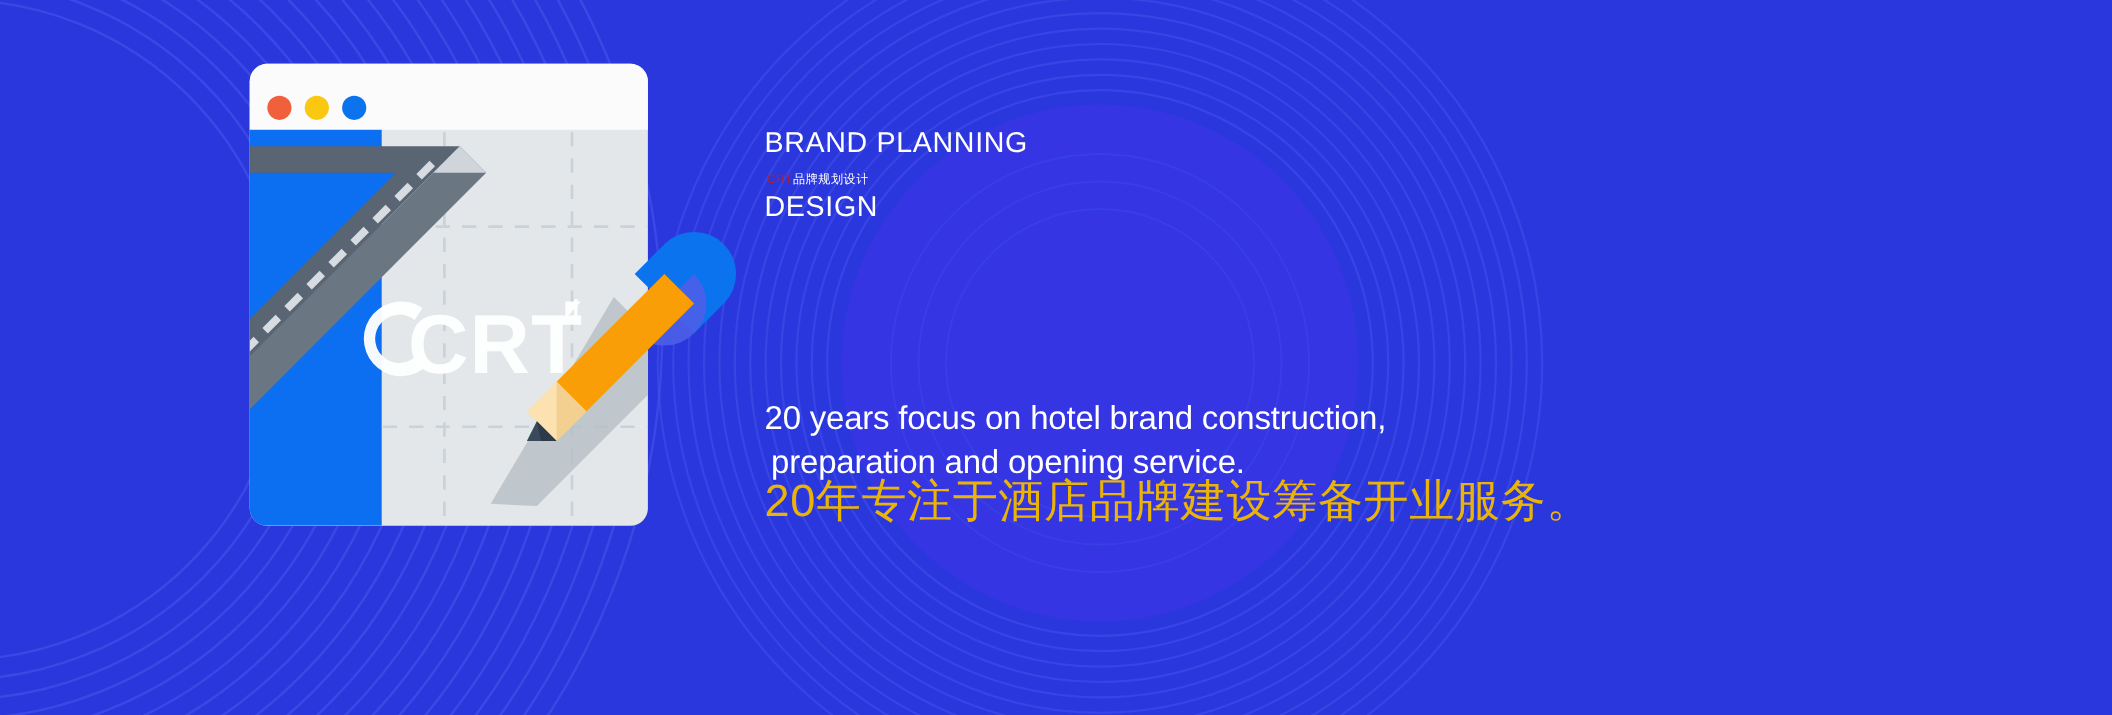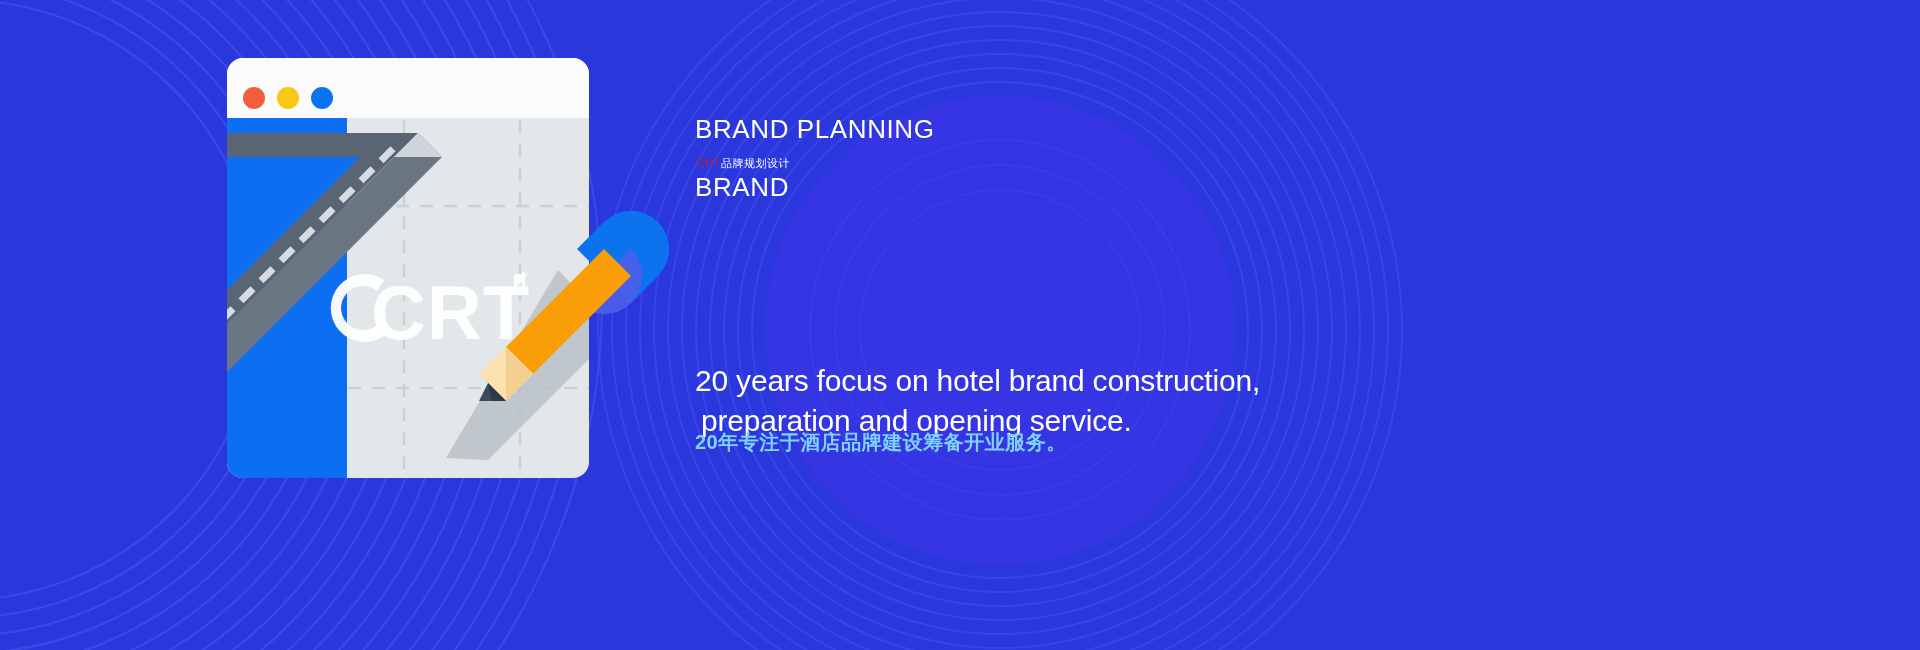--- a/index.html
+++ b/index.html
@@ -81,24 +81,24 @@
     letter-spacing:-0.2px;
     margin-top:20px;
   }
   .tagline-en .line { display:block; }
   .tagline-en .line-2 { padding-left:6px; }
 
   .tagline-cn {
     position:absolute;
     top:413px;
     left:0;
-    color:#7dd3fc;
-    font-size:20px;
+    color:#eab308;
+    font-size:41px;
     line-height:1.3;
-    font-weight:700;
+    font-weight:400;
     letter-spacing:0.5px;
     white-space:nowrap;
   }
 </style>
 </head>
 <body>
 
 <div class="banner">
 
   <div class="bg-layer">
@@ -231,21 +231,21 @@
         <path d="M300 325 L318 343 L291 343 Z" fill="#3a4a5c"></path>
         <path d="M300 325 L318 343 L304 343 Z" fill="#2c3a49"></path>
       </g>
     </svg>
   </div>
 
   <div class="text-col">
 
     <div class="eyebrow">
       <span>BRAND PLANNING</span><br>
-      <span>BRAND</span>
+      <span>DESIGN</span>
     </div>
 
     <div class="sub-cn">
       <span class="brand-mark">CRT</span><span>品牌规划设计</span>
     </div>
 
     <div class="tagline-en">
       <span class="line line-1">20 years focus on hotel brand construction,</span>
       <span class="line line-2">preparation and opening service.</span>
     </div>

